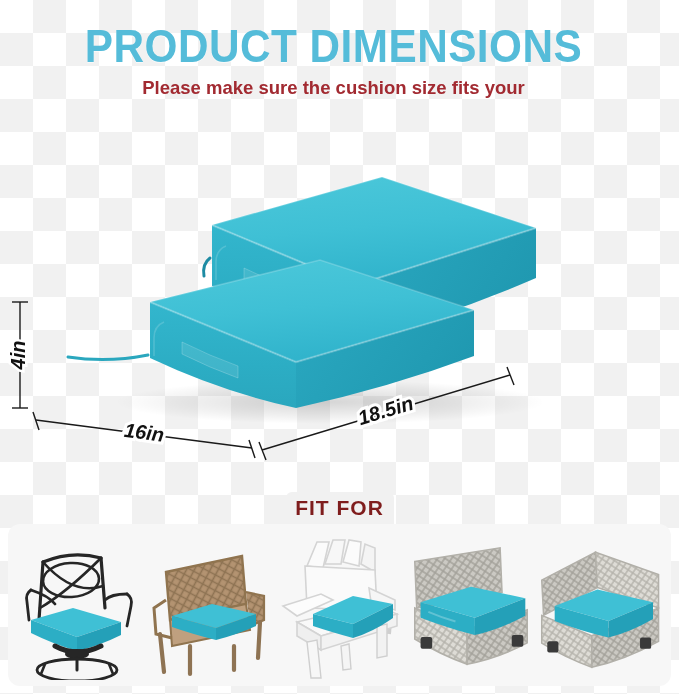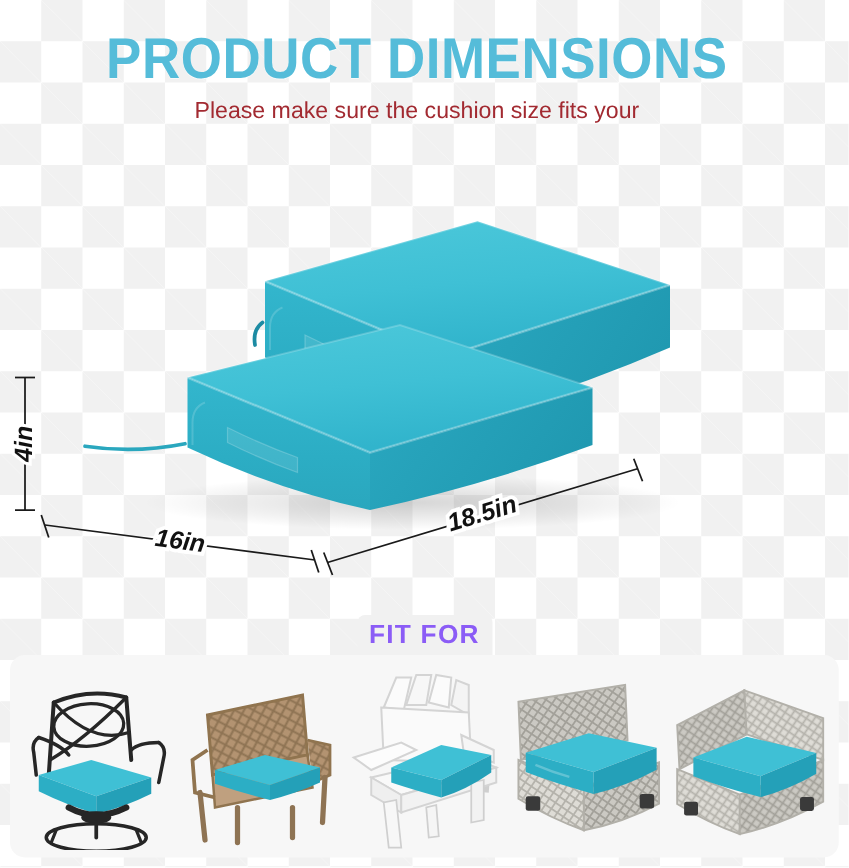--- a/index.html
+++ b/index.html
@@ -43,21 +43,21 @@
     letter-spacing: 0.5px;
     color: #55bcd9;
     line-height: 1.05;
     transform: scaleX(0.92);
     text-shadow: 0 1px 0 rgba(255,255,255,0.6);
   }
   .subtitle {
     margin: 6px auto 0;
     width: 440px;
     font-size: 18.5px;
-    font-weight: 400;
+    font-weight: 700;
     color: #a22a31;
     line-height: 1.35;
   }
 
   
   .scene {
     position: absolute;
     top: 150px; left: 0;
     width: 679px;
     height: 340px;
@@ -77,21 +77,21 @@
     display: flex;
     align-items: center;
     justify-content: center;
     z-index: 3;
   }
   .fitfor-label {
     font-family: "Liberation Sans Narrow", "Liberation Sans", sans-serif;
     font-size: 21px;
     font-weight: 700;
     letter-spacing: 1px;
-    color: #8b5cf6;
+    color: #7f1d1d;
   }
 
   .fit-panel {
     position: absolute;
     top: 524px;
     left: 8px;
     width: 663px;
     height: 162px;
     background: #f7f7f7;
     border-radius: 12px;

